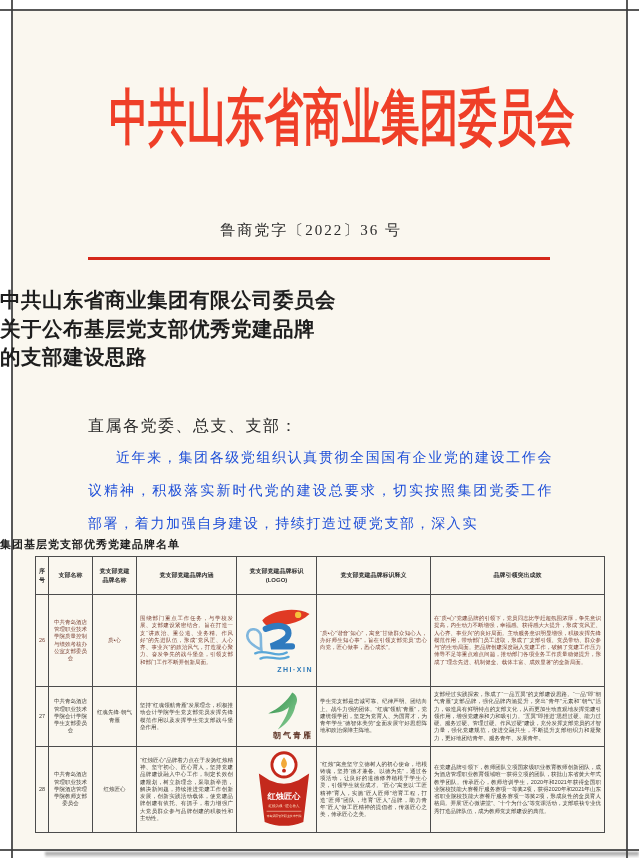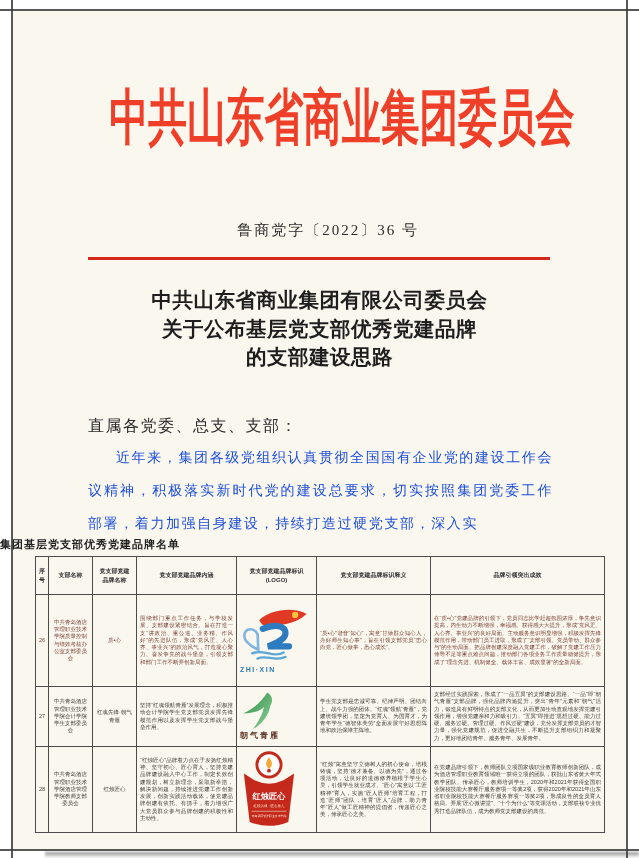--- a/index.html
+++ b/index.html
@@ -25,29 +25,29 @@
   }
   .org-header {
     position:absolute; left:0; width:639px; top:78px; text-align:left;
     white-space:nowrap;
   }
   .org-header span{
     display:inline-block; font-size:57px; font-weight:bold; color:#ef3f28;
     transform:scale(.68,1.06); transform-origin:center top; letter-spacing:0;
   }
   .doc-number {
-    position:absolute; left:17px; width:622px; top:221px; text-align:center;
+    position:absolute; left:0; width:622px; top:221px; text-align:center;
     font-size:15px; letter-spacing:2px; color:#2c2c2c;
   }
   .red-line {
     position:absolute; left:88px; top:257px; width:462px; height:3px;
     background:#d5281a;
   }
   .doc-title {
-    position:absolute; left:0; width:639px; top:286px; text-align:center;
+    position:absolute; left:0; width:639px; top:286px; 
     font-size:20.5px; font-weight:bold; line-height:28.5px; color:#1e1e1e;
     letter-spacing:.5px;
   }
   .salutation {
     position:absolute; left:88px; top:416px; font-size:16px; color:#2a2a2a;
     letter-spacing:1.5px;
   }
   .body-par {
     position:absolute; left:88px; top:441px; width:465px;
     font-size:14px; line-height:33px; letter-spacing:1.6px;
@@ -69,21 +69,21 @@
     font-size:6px; font-weight:bold; text-align:center; color:#333;
     white-space:pre-line; height:38px; line-height:1.5; padding:1px;
   }
   table.brands td { font-size:5.5px; line-height:1.32; padding:2px 3px; }
   tr.r26 { height:92px; color:#7b4437; }
   tr.r27 { height:60px; color:#44403b; }
   tr.r28 { height:86px; color:#44403b; }
   td.c-no, td.c-branch, td.c-brand { text-align:center; padding:1px; }
   td.c-text { text-align:justify; }
   td.c-logo { text-align:center; padding:1px; }
-  .logo-wrap { display:flex; flex-direction:column; align-items:flex-start; justify-content:center; }
+  .logo-wrap { display:flex; flex-direction:column; align-items:flex-end; justify-content:center; }
   .logo-cap-blue {
     font-size:7px; font-weight:bold; color:#2e7ab8; letter-spacing:1.5px;
     font-family:"Liberation Sans",sans-serif; margin-top:1px;
   }
   .logo-cap-ink {
     font-size:8px; font-weight:bold; color:#5d3324; letter-spacing:2px;
     font-family:"Liberation Serif",serif; margin-top:0px;
   }
 </style>
 </head>

